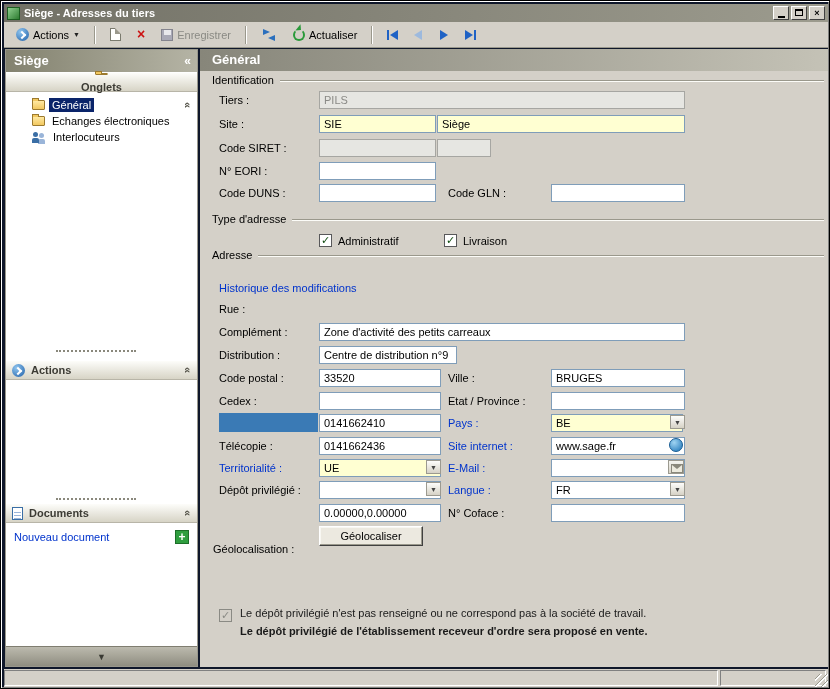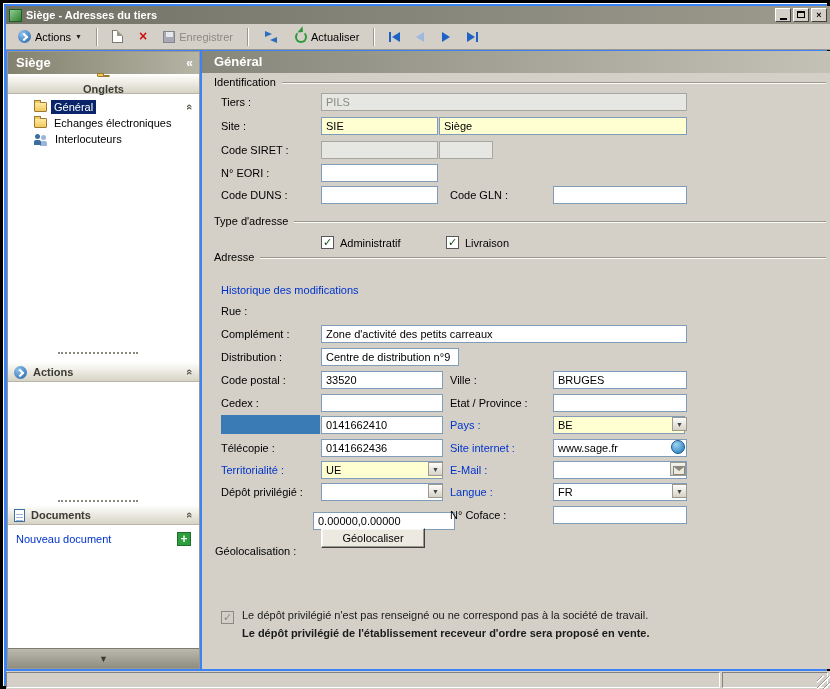--- a/index.html
+++ b/index.html
@@ -1,19 +1,19 @@
 <!DOCTYPE html>
 <html><head>
 <meta charset="utf-8">
 <style>
   * { margin:0; padding:0; box-sizing:border-box; font-family:"Liberation Sans","DejaVu Sans",sans-serif; }
   html,body { width:830px; height:689px; }
   body { background:#d4d0c8; font-size:11px; color:#000; overflow:hidden; }
-  #window { position:absolute; left:0; top:0; width:830px; height:689px; background:#3b82f6;
-            border:3px solid #000000; box-shadow: inset 1px 1px 0 #ffffff, inset -1px -1px 0 #808080; }
+  #window { position:absolute; left:0; top:0; width:830px; height:689px; background:#0f172a;
+            border:1px solid #000000; box-shadow: inset 1px 1px 0 #ffffff, inset -1px -1px 0 #808080; }
 
   
   .titlebar { position:absolute; left:3px; top:3px; width:824px; height:18px;
               background:linear-gradient(to right,#727166,#9c9b8e); display:flex; align-items:center; padding:0 3px; }
   .app-icon { width:13px; height:13px; margin-right:4px;
               background:linear-gradient(135deg,#8fd08f,#2e7d32); border:1px solid #1b5e20; }
   .titlebar .title { color:#fff; font-weight:bold; font-size:11px; flex:1; white-space:nowrap; }
   .win-btns { display:flex; gap:2px; }
   .wbtn { width:16px; height:14px; background:#d4d0c8; border:1px solid; border-color:#fff #404040 #404040 #fff;
           font-size:9px; line-height:12px; text-align:center; font-weight:bold; color:#000; cursor:default; }
@@ -314,21 +314,21 @@
     <span class="mail-btn" style="left:468px;top:411px;"></span>
 
     <span class="lbl" style="left:19px;top:432px;">Dépôt privilégié :</span>
     <div class="field" style="left:119px;top:432px;width:122px;"></div>
     <span class="combo-btn" style="left:226px;top:433px;">▼</span>
     <span class="lbl blue" style="left:248px;top:432px;">Langue :</span>
     <div class="field" style="left:351px;top:432px;width:134px;">FR</div>
     <span class="combo-btn" style="left:470px;top:433px;">▼</span>
 
     <span class="lbl" style="left:13px;top:455px;margin-top:36px;">Géolocalisation :</span>
-    <div class="field" style="left:111px;top:455px;width:142px;margin-top:6px;">0.00000,0.00000</div>
+    <div class="field" style="left:119px;top:455px;width:122px;">0.00000,0.00000</div>
     <span class="lbl" style="left:248px;top:455px;">N° Coface :</span>
     <div class="field" style="left:351px;top:455px;width:134px;"></div>
 
     <div class="pushbtn" style="left:119px;top:477px;width:104px;height:20px;">Géolocaliser</div>
 
     <span class="cb grayed" style="left:19px;top:560px;">✓</span>
     <div class="note" style="left:40px;top:556px;">Le dépôt privilégié n'est pas renseigné ou ne correspond pas à la société de travail.</div>
     <div class="note" style="left:40px;top:574px;font-weight:bold;">Le dépôt privilégié de l'établissement receveur d'ordre sera proposé en vente.</div>
   </div>
 

